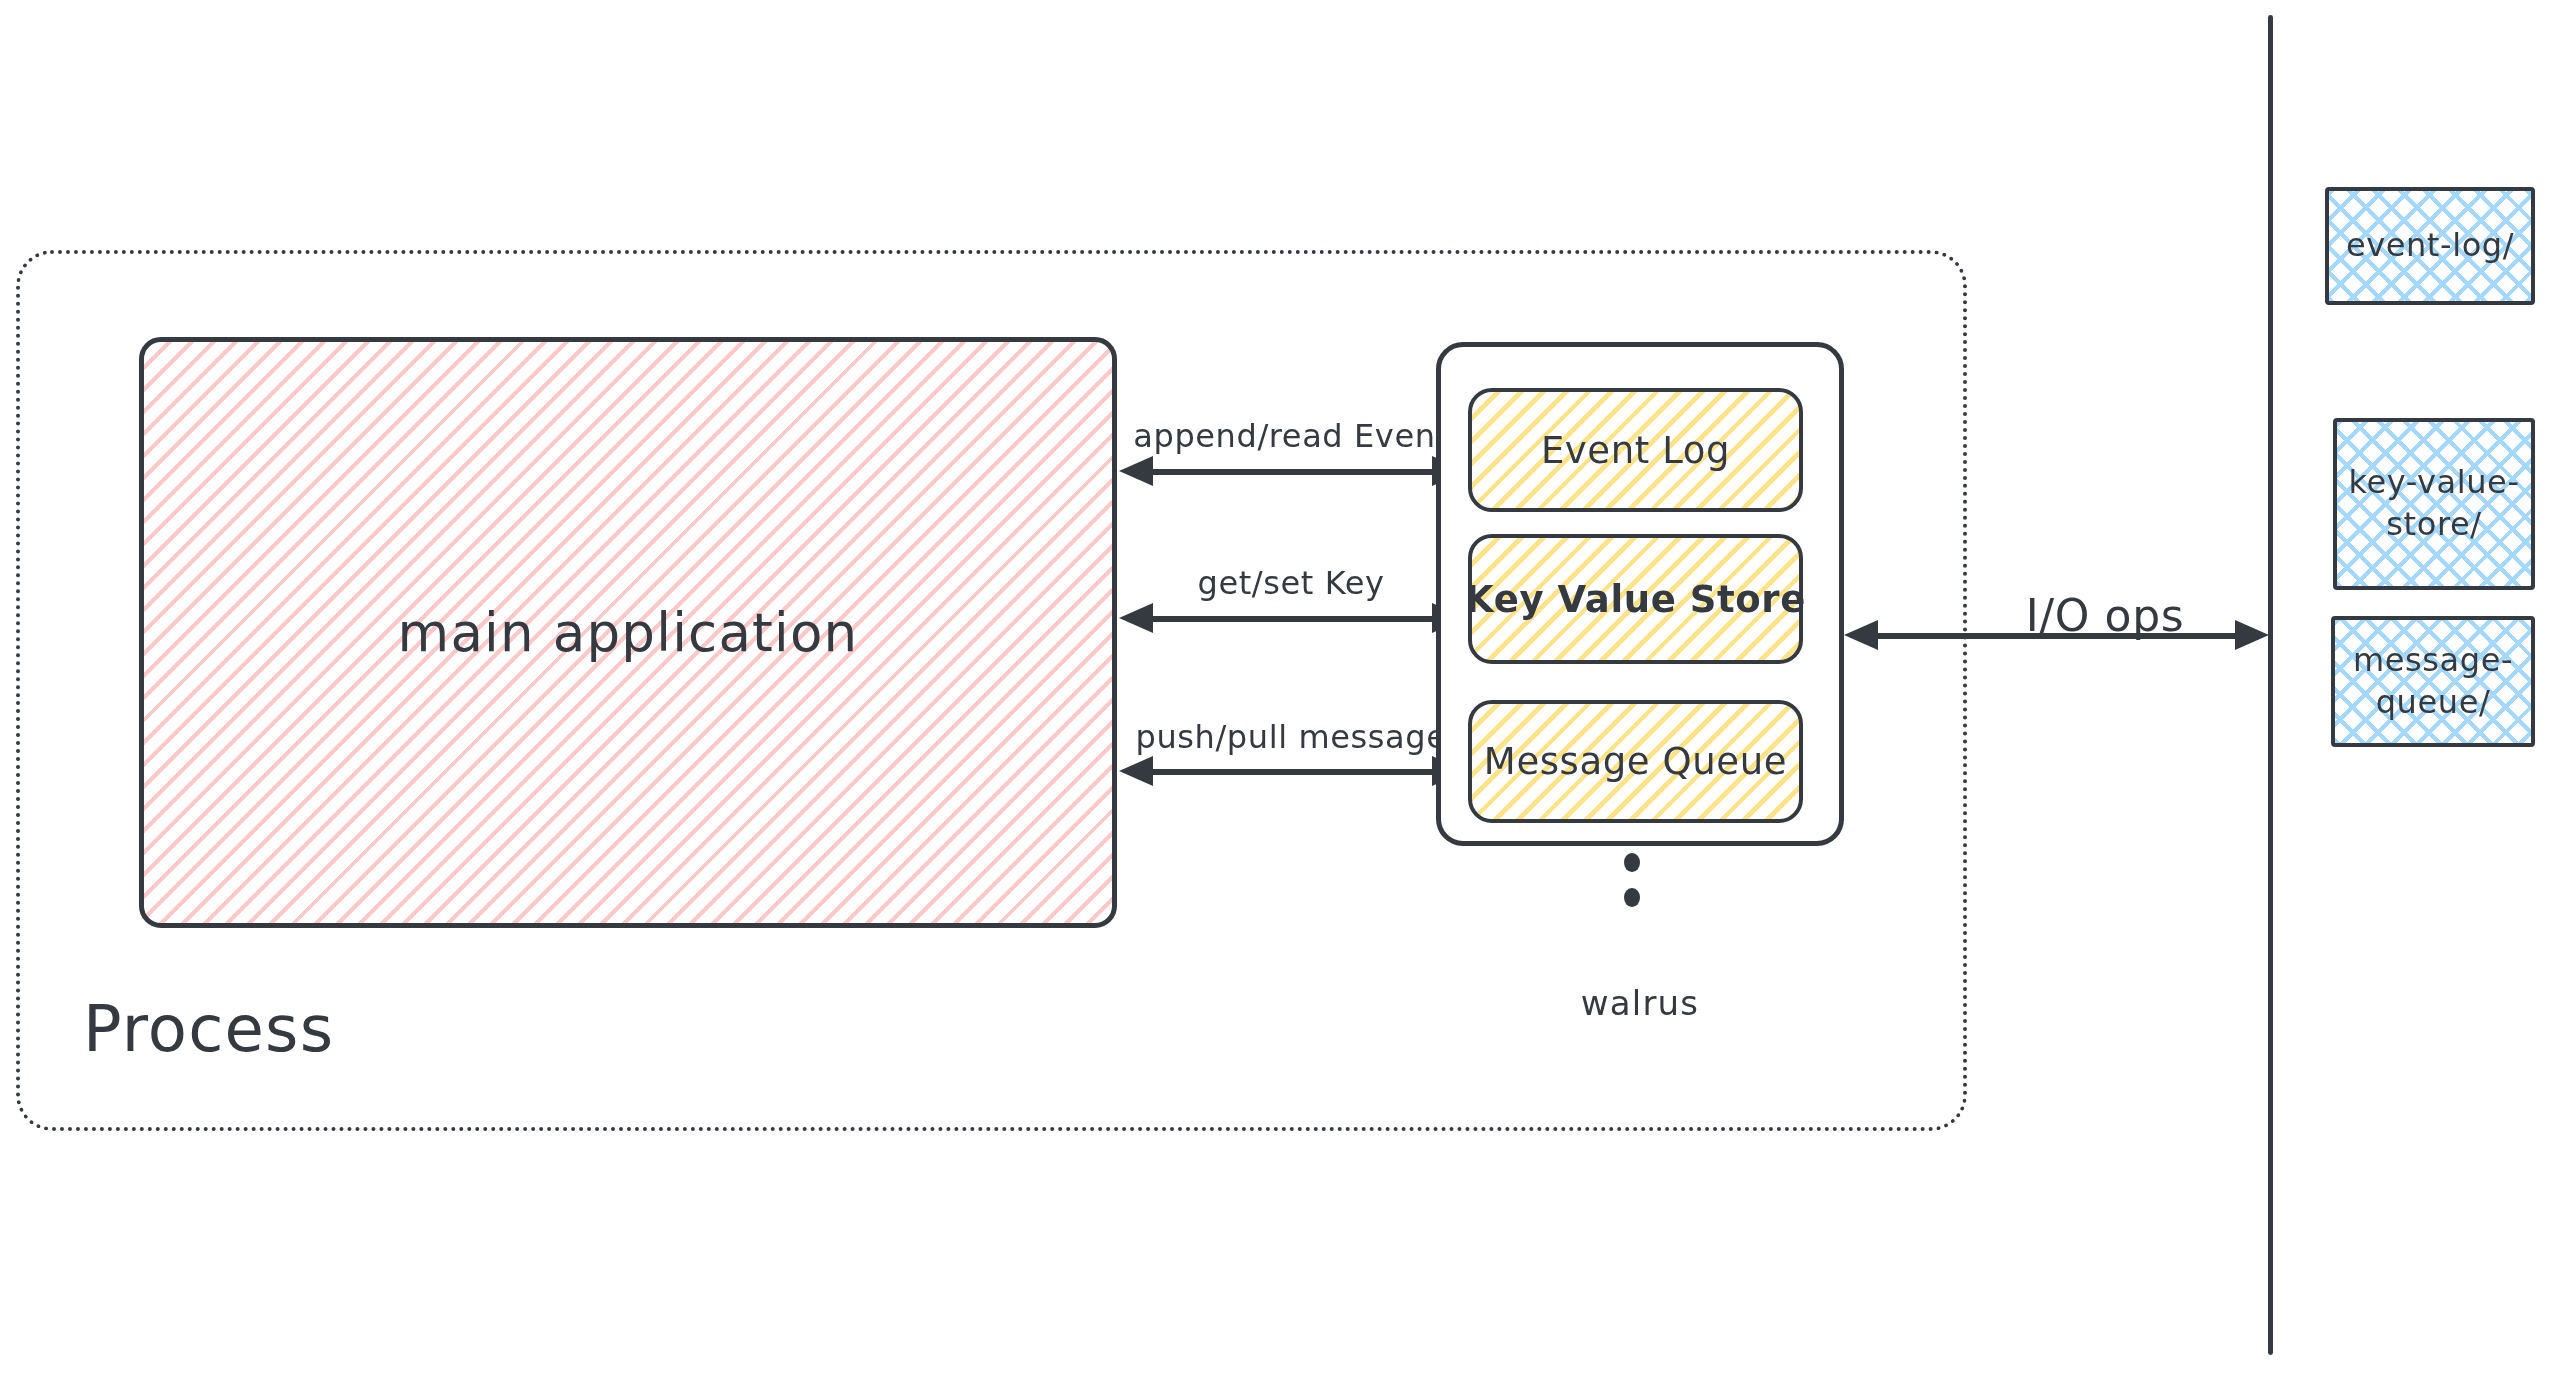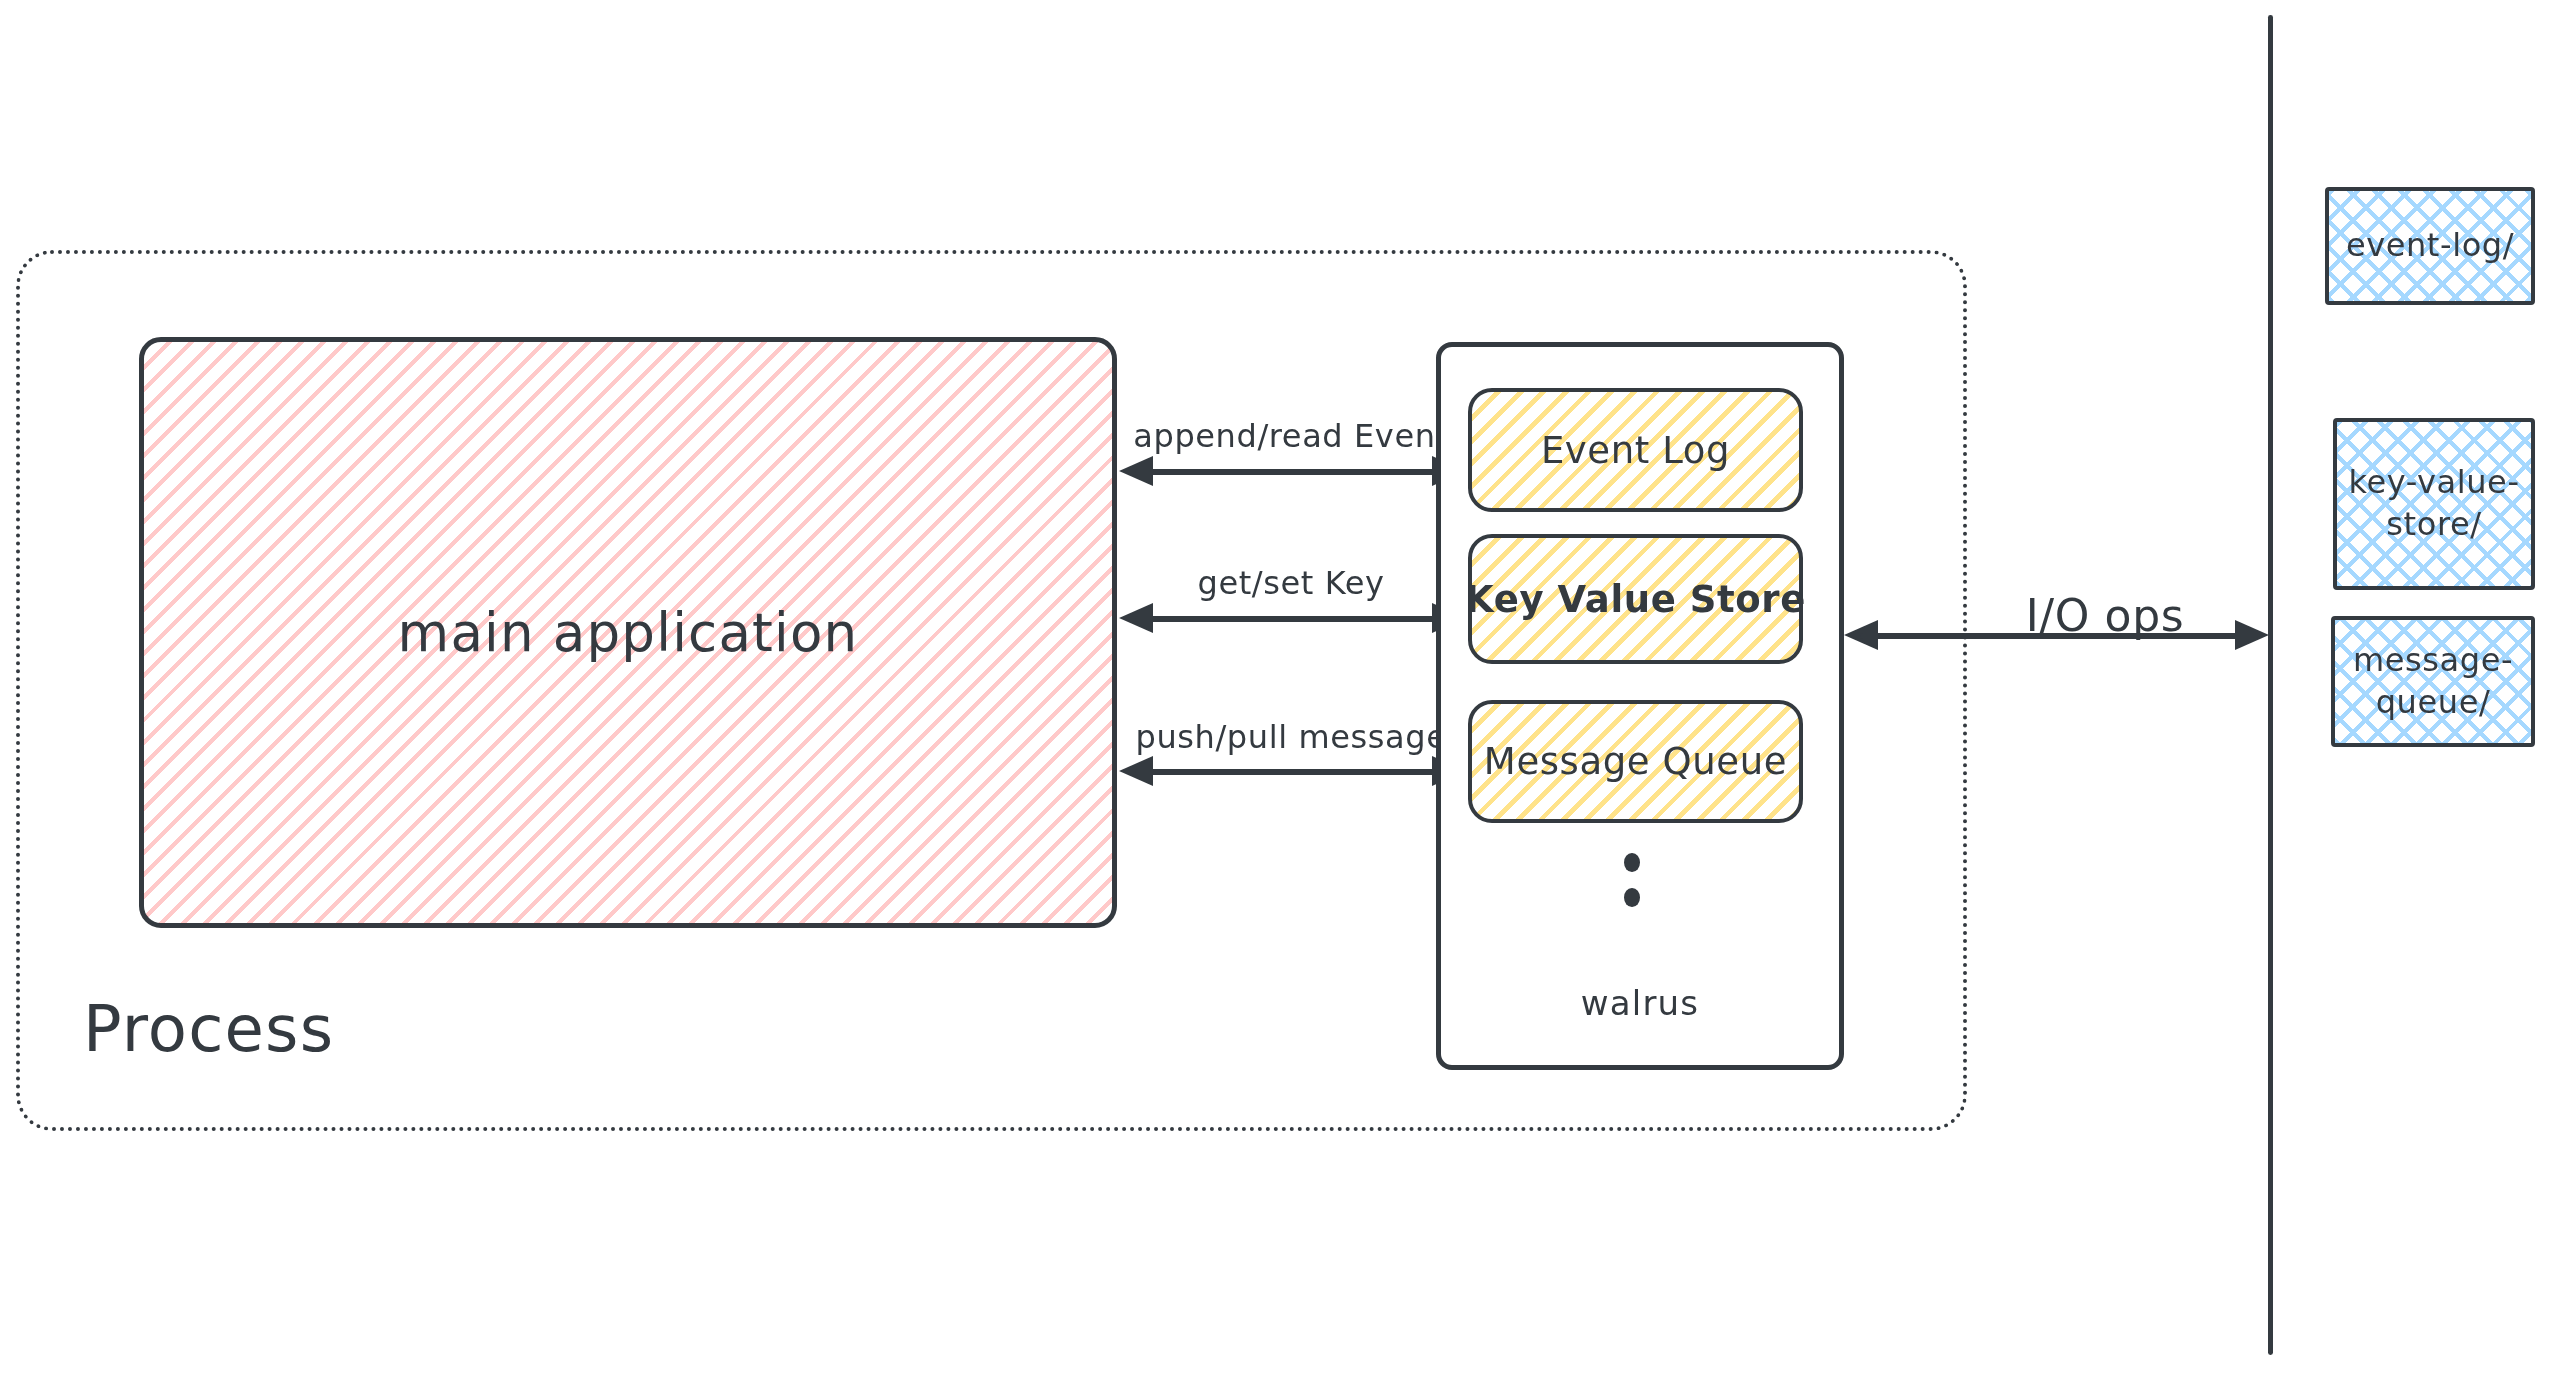--- a/index.html
+++ b/index.html
@@ -29,22 +29,22 @@
     position:absolute;left:139px;top:337px;width:978px;height:591px;
     border:5.4px solid var(--ink);border-radius:22px;
     background:
       repeating-linear-gradient(135deg,var(--red-hatch) 0 4.2px,transparent 4.2px 15.6px);
     display:flex;align-items:center;justify-content:center;
   }
   .main-app-label{font-size:53px;letter-spacing:1.2px;color:var(--ink);}
 
   
   .walrus{
-    position:absolute;left:1436px;top:342px;width:408px;height:728px;
-    border:5.4px solid var(--ink);border-radius:16px;background:var(--background);
+    position:absolute;left:1436px;top:342px;width:408px;height:504px;
+    border:5.4px solid var(--ink);border-radius:27px;background:var(--background);
   }
   .module{
     position:absolute;left:27px;width:335px;
     border:4.8px solid var(--ink);border-radius:24px;
     background:
       repeating-linear-gradient(135deg,var(--yellow-hatch) 0 4.8px,transparent 4.8px 16px);
     display:flex;align-items:center;justify-content:center;
   }
   .module-label{font-size:37px;letter-spacing:0.6px;color:var(--ink);white-space:nowrap;}
   .module-event-log{top:41px;height:124px;}

